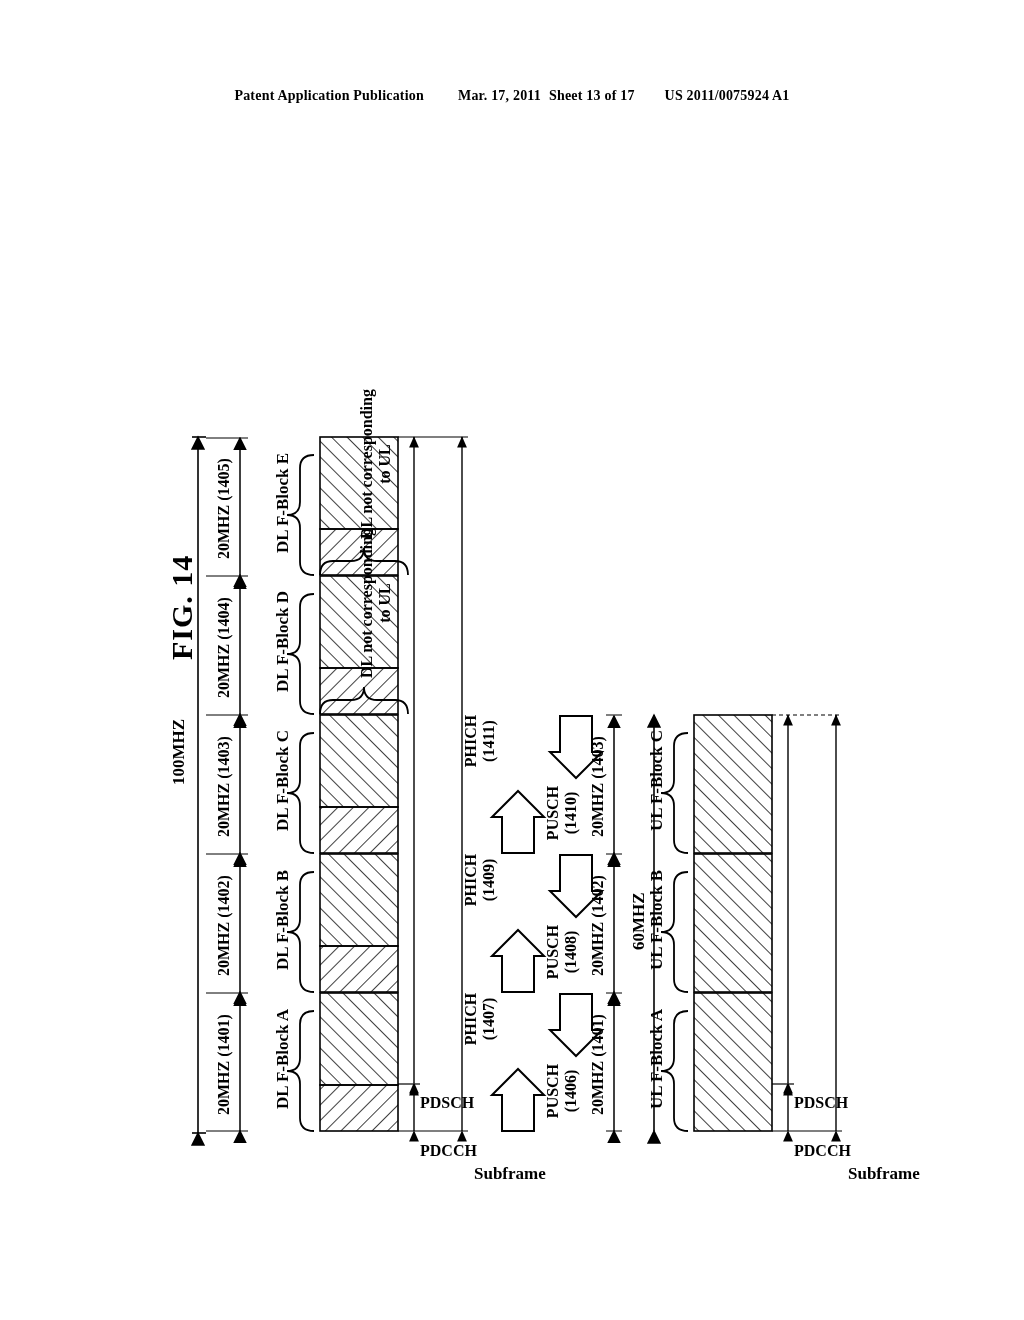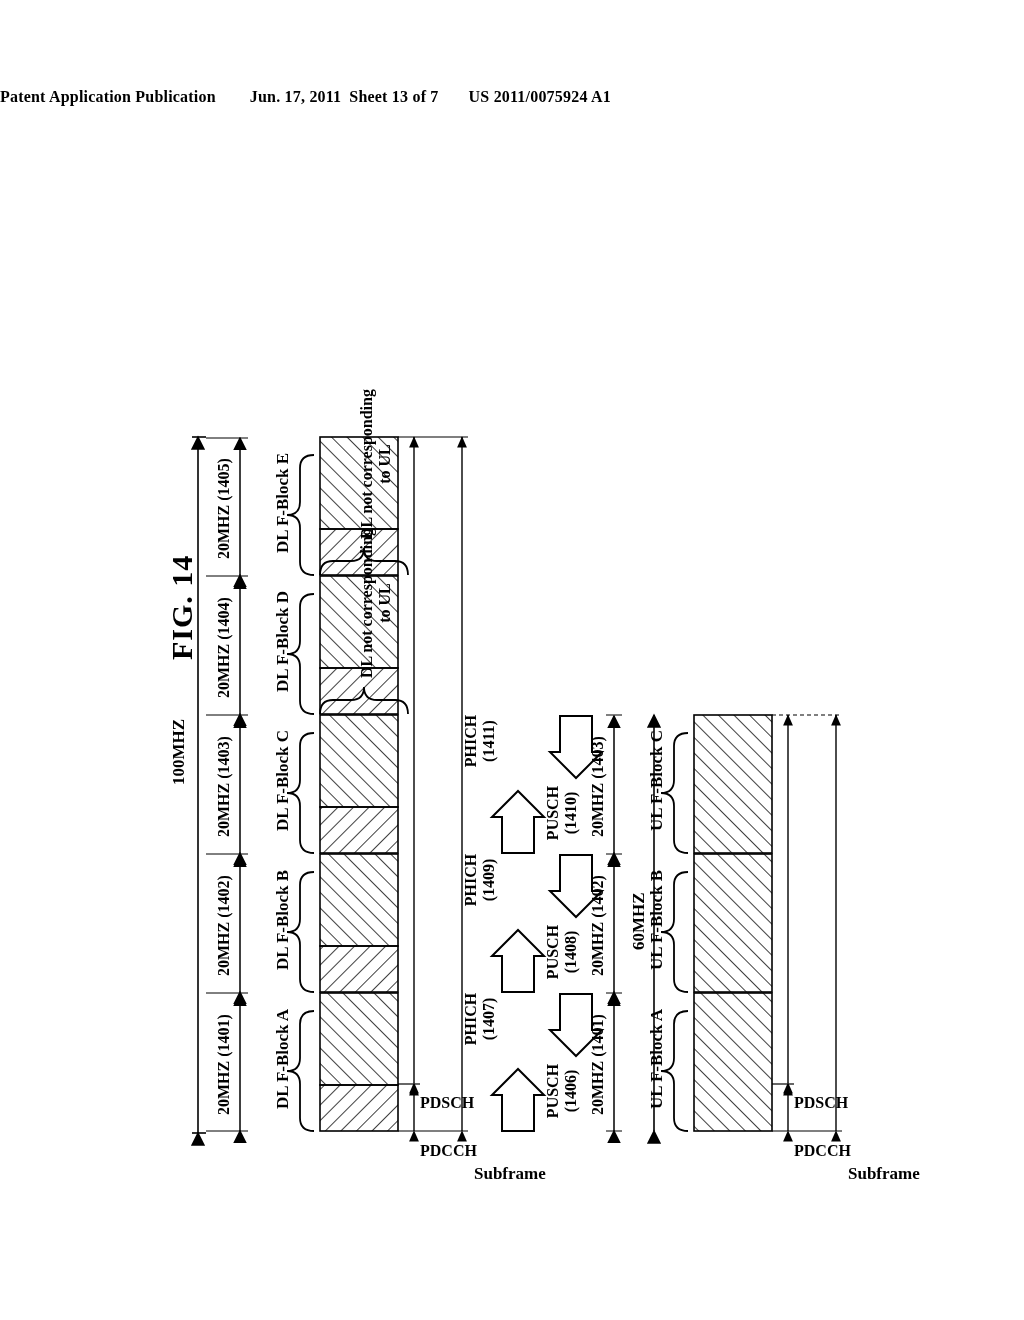--- a/index.html
+++ b/index.html
@@ -8,23 +8,23 @@
     background:#fff;
     font-family:"Liberation Serif", serif;
     color:#000;
     position:relative;
     overflow:hidden;
   }
 
   
   .pub-header{
     position:absolute;top:88px;left:0;width:1024px;
-    display:flex;justify-content:flex-start;align-items:baseline;
-    font-family:"Liberation Serif", serif;
-    font-weight:bold;font-size:16px;letter-spacing:.2px;
+    display:flex;justify-content:center;align-items:baseline;
+    font-family:"Liberation Serif", serif;
+    font-weight:bold;font-size:14px;letter-spacing:.2px;
     white-space:nowrap;
   }
   .pub-header .seg{display:inline-block;}
   .pub-header .gap1{width:34px;}
   .pub-header .gap2{width:30px;}
   .pub-header .gap3{width:8px;}
 
   
   
   #stage{
@@ -52,23 +52,23 @@
     white-space:nowrap;
   }
   svg{overflow:visible;}
 </style>
 </head>
 <body>
 
 <div class="pub-header">
   <span class="seg">Patent Application Publication</span>
   <span class="gap1"></span>
-  <span class="seg">Jun. 17, 2011</span>
+  <span class="seg">Mar. 17, 2011</span>
   <span class="gap3"></span>
-  <span class="seg">Sheet 13 of 7</span>
+  <span class="seg">Sheet 13 of 17</span>
   <span class="gap2"></span>
   <span class="seg">US 2011/0075924 A1</span>
 </div>
 
 <div class="figtitle" style="left:165px;top:660px;transform:rotate(-90deg);transform-origin:0 0;">FIG. 14</div>
 
 <div id="stage">
 
   <svg id="canvas" viewBox="0 0 930 700" xmlns="http://www.w3.org/2000/svg">
     <defs>

